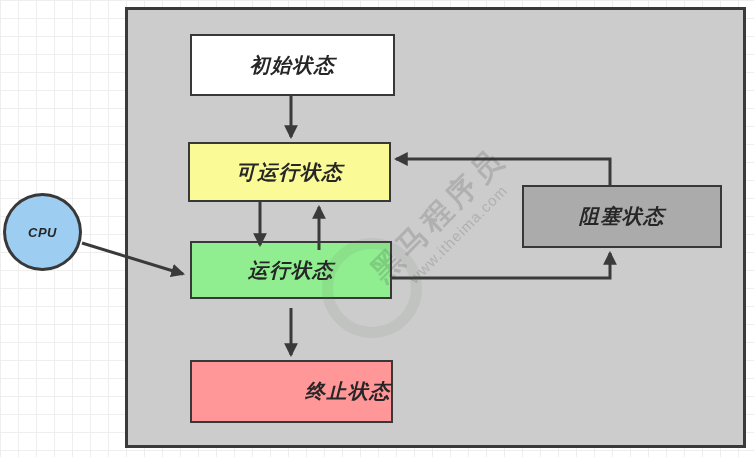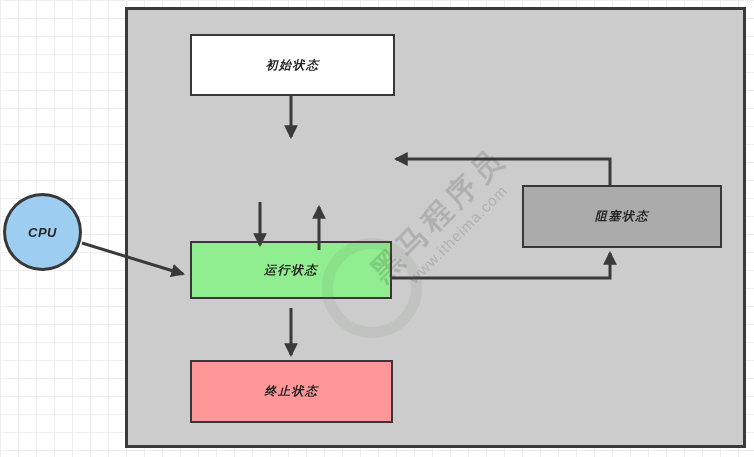--- a/index.html
+++ b/index.html
@@ -20,21 +20,21 @@
     box-sizing:border-box;
     border:3px solid #3a3a3a;
     z-index:1;
   }
   .node{
     position:absolute;
     box-sizing:border-box;
     border:2.5px solid #383838;
     display:flex;align-items:center;justify-content:center;
     font-style:italic;font-weight:bold;
-    font-size:12px;letter-spacing:1.5px;color:#262626;
+    font-size:20px;letter-spacing:1.5px;color:#262626;
     z-index:2;
   }
   #n-initial   {left:190px;top:34px; width:205px;height:62px;}
   #n-runnable  {left:188px;top:142px;width:203px;height:60px;}
   #n-running   {left:190px;top:241px;width:202px;height:58px;}
   #n-terminated{left:190px;top:360px;width:203px;height:63px;}
   #n-blocked   {left:522px;top:185px;width:200px;height:63px;}
   #n-cpu{
     left:3px;top:193px;width:79px;height:78px;
     border-radius:50%;border-width:3px;
@@ -83,26 +83,29 @@
       <path d="M392,278 H610 V253" marker-end="url(#ah)"></path>
       <path d="M610,185 V159 H396" marker-end="url(#ah)"></path>
       <path d="M82,243 L183,274" marker-end="url(#ah)"></path>
     </g>
   </svg>
 
   <div class="node" id="n-initial" style="background-color: rgb(255, 255, 255);">
     <span>初始状态</span>
   </div>
 
+  <div class="node" id="n-runnable" style="background-color: rgb(250, 250, 150);">
+    <span>可运行状态</span>
+  </div>
 
   <div class="node" id="n-running" style="background-color: rgb(144, 238, 144);">
     <span>运行状态</span>
   </div>
 
-  <div class="node" id="n-terminated" style="background-color: rgb(255, 150, 151);">
+  <div class="node" id="n-terminated" style="background-color: rgb(255, 150, 151); justify-content: flex-end;">
     <span>终止状态</span>
   </div>
 
   <div class="node" id="n-blocked" style="background-color: rgb(171, 171, 171);">
     <span>阻塞状态</span>
   </div>
 
   <div class="node" id="n-cpu" style="background-color: rgb(158, 205, 242);">
     <span>CPU</span>
   </div>

